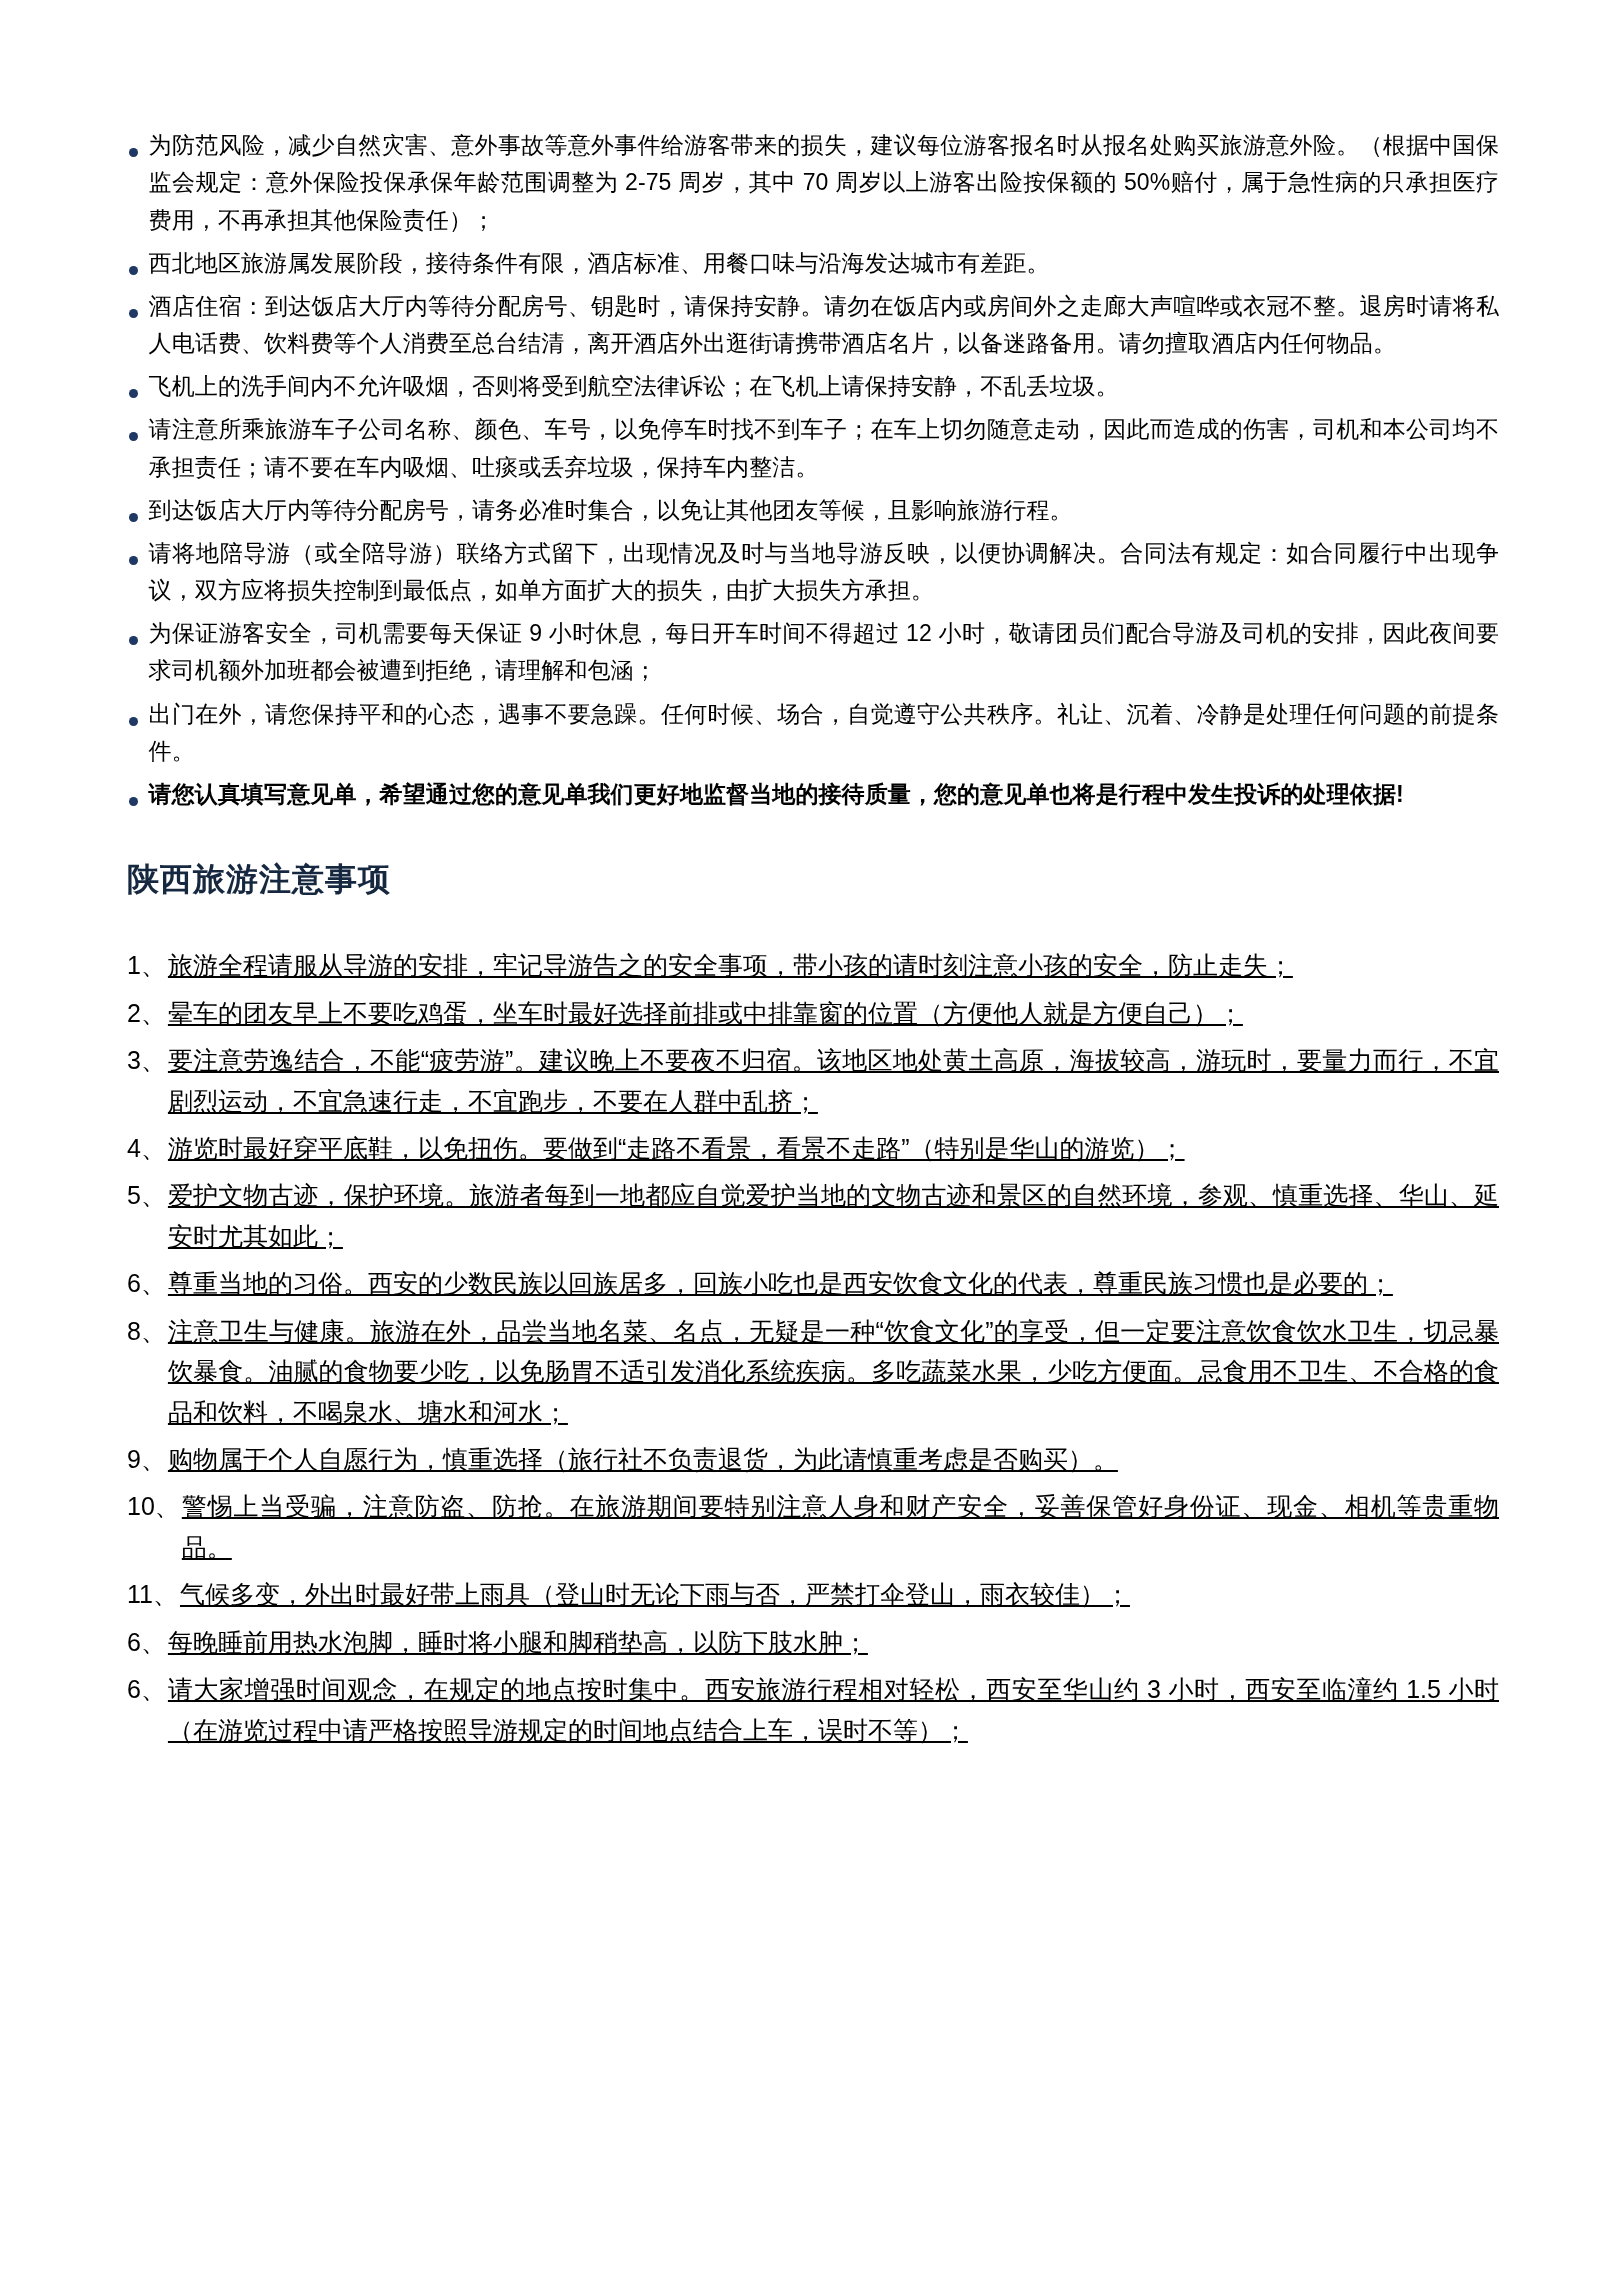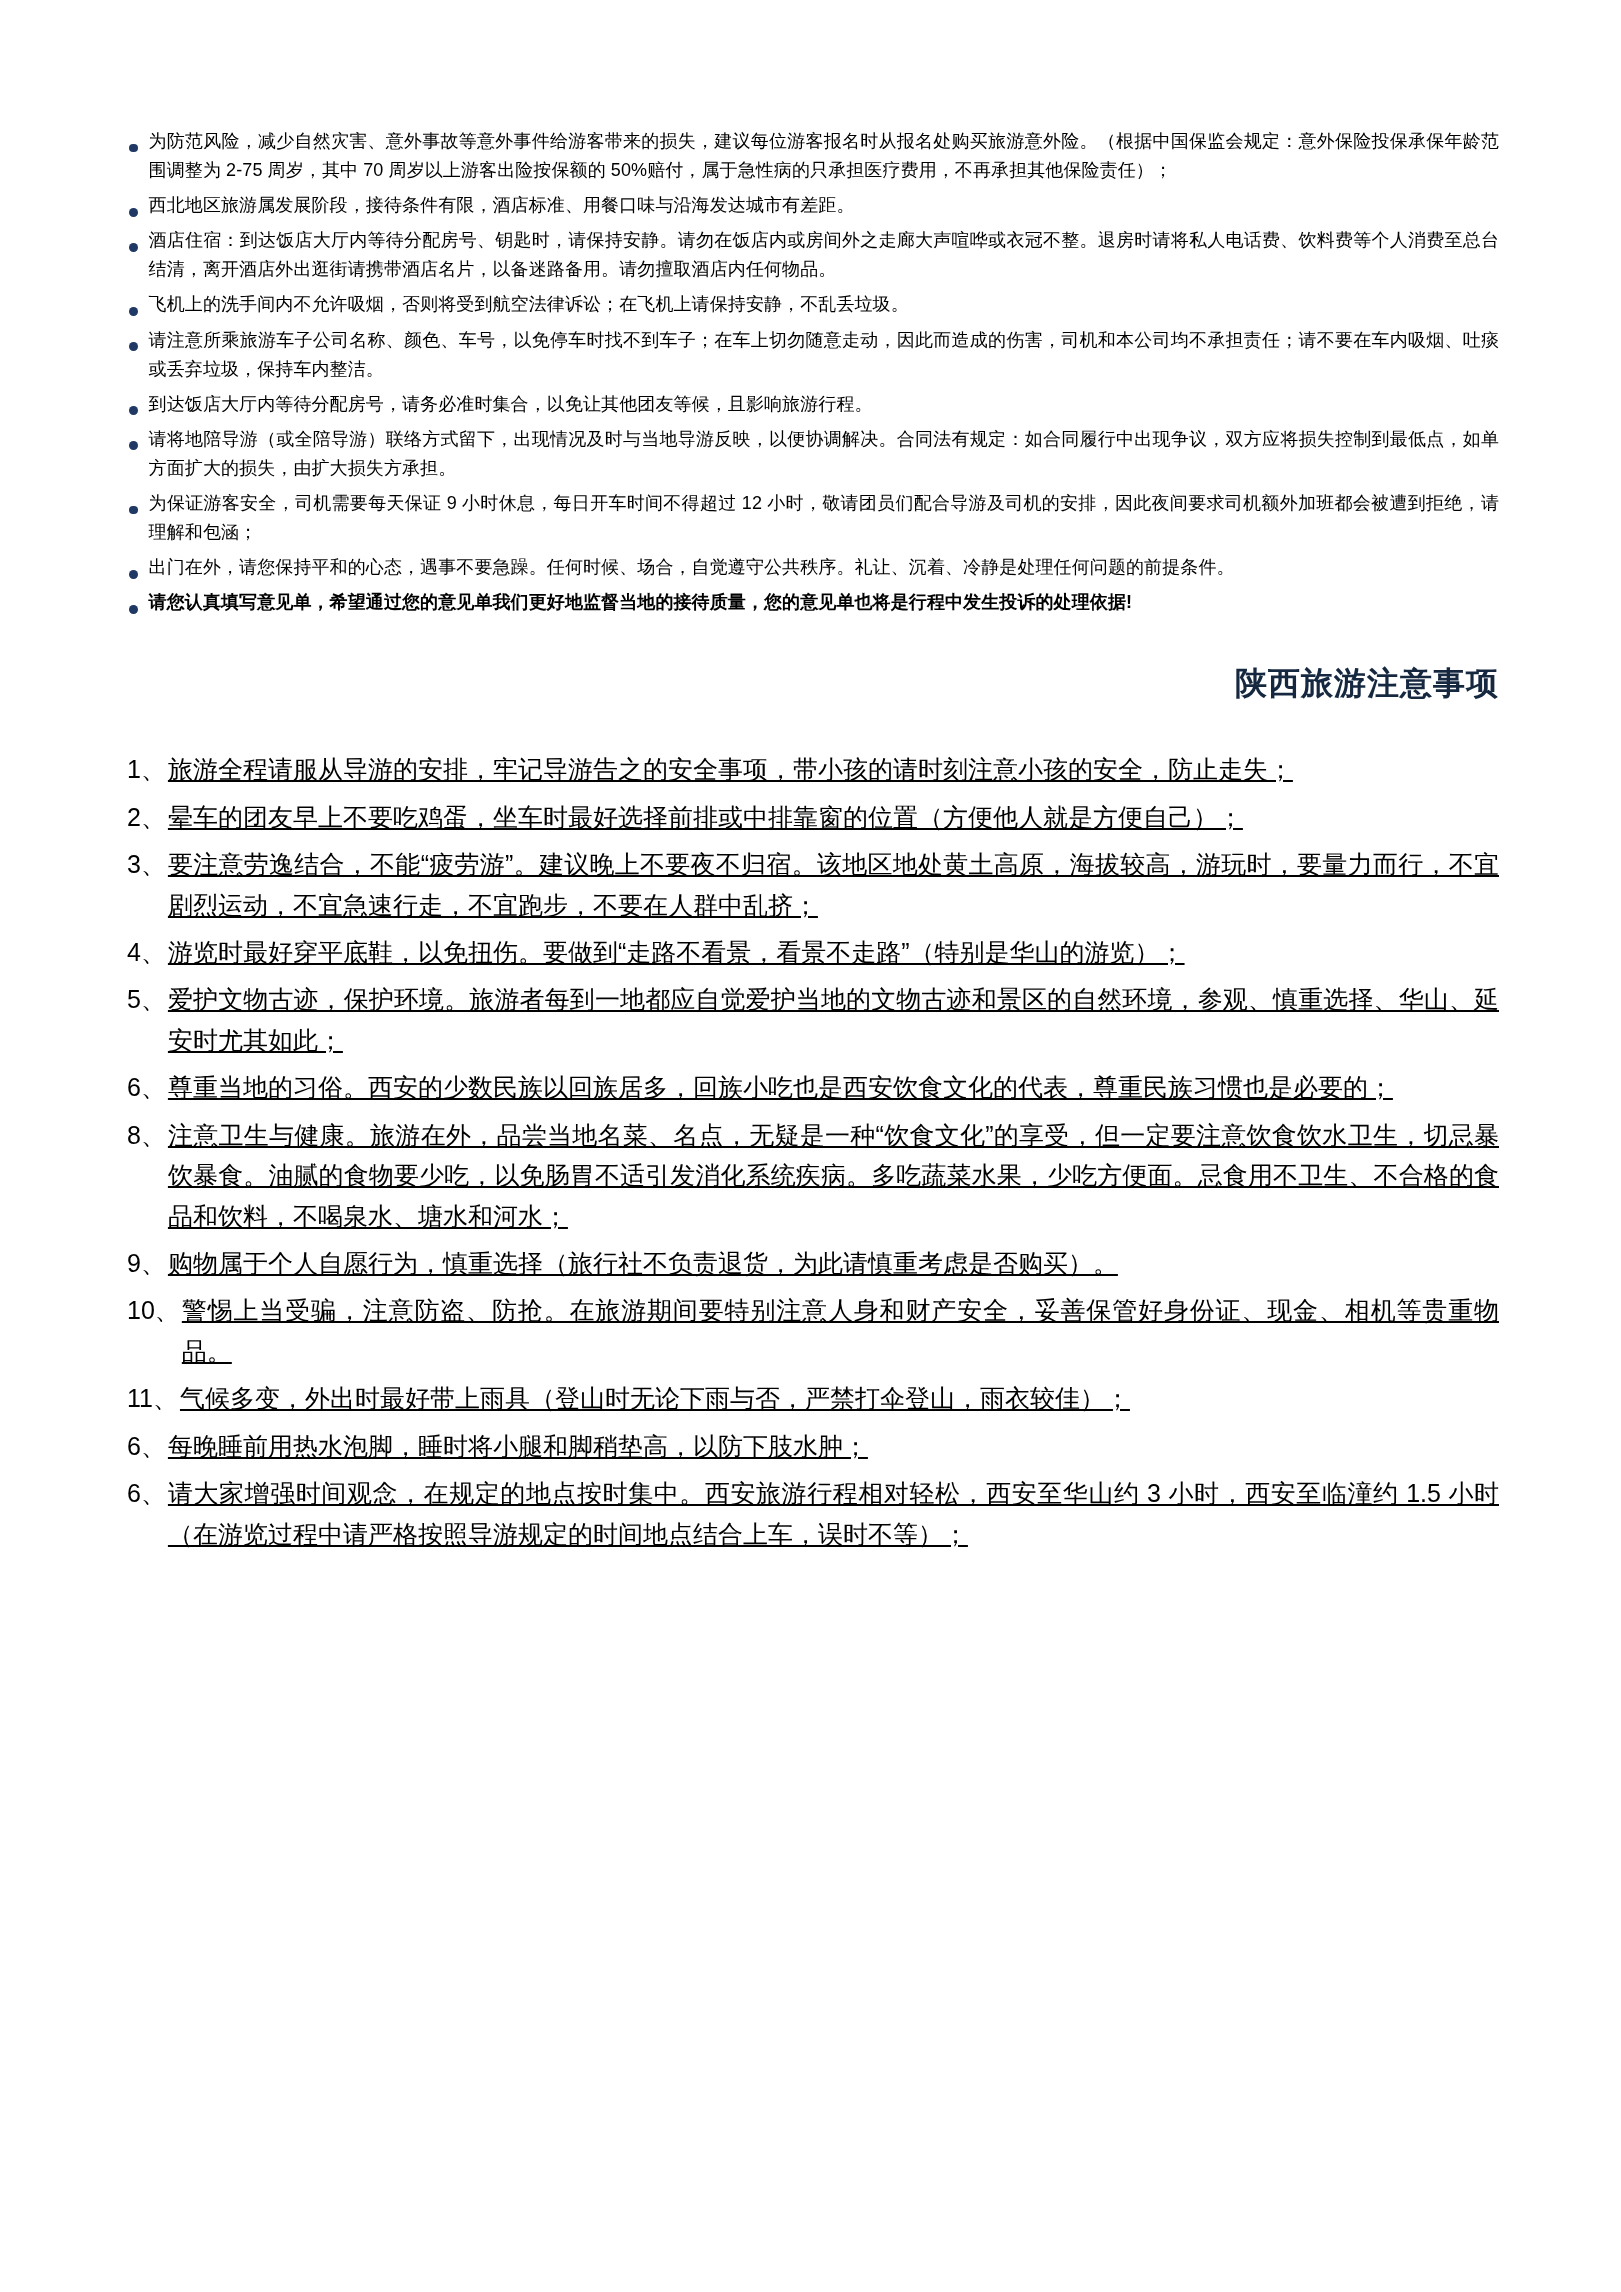--- a/index.html
+++ b/index.html
@@ -30,21 +30,21 @@
   
   .bullet-list {
     list-style: none;
     margin: 0;
     padding: 0;
   }
   .bullet-item {
     position: relative;
     padding-left: 21.6px;
     margin: 0 0 5.9px 0;
-    font-size: 18px;
+    font-size: 23px;
     line-height: 1.62;
     text-align: justify;
     text-justify: inter-ideograph;
     letter-spacing: 0.1px;
   }
   .bullet-item::before {
     content: "";
     position: absolute;
     left: 2px;
     top: 0.92em;
@@ -52,21 +52,21 @@
     height: 8.8px;
     border-radius: 50%;
     background: #1f3864;
   }
   .bullet-item.bold {
     font-weight: bold;
   }
 
   
   .section-heading {
-    text-align: right;
+    text-align: left;
     font-size: 32px;
     font-weight: bold;
     color: #16283f;
     margin: 45px 0 43px 0;
     letter-spacing: 1px;
   }
 
   
   .numbered-list {
     list-style: none;

